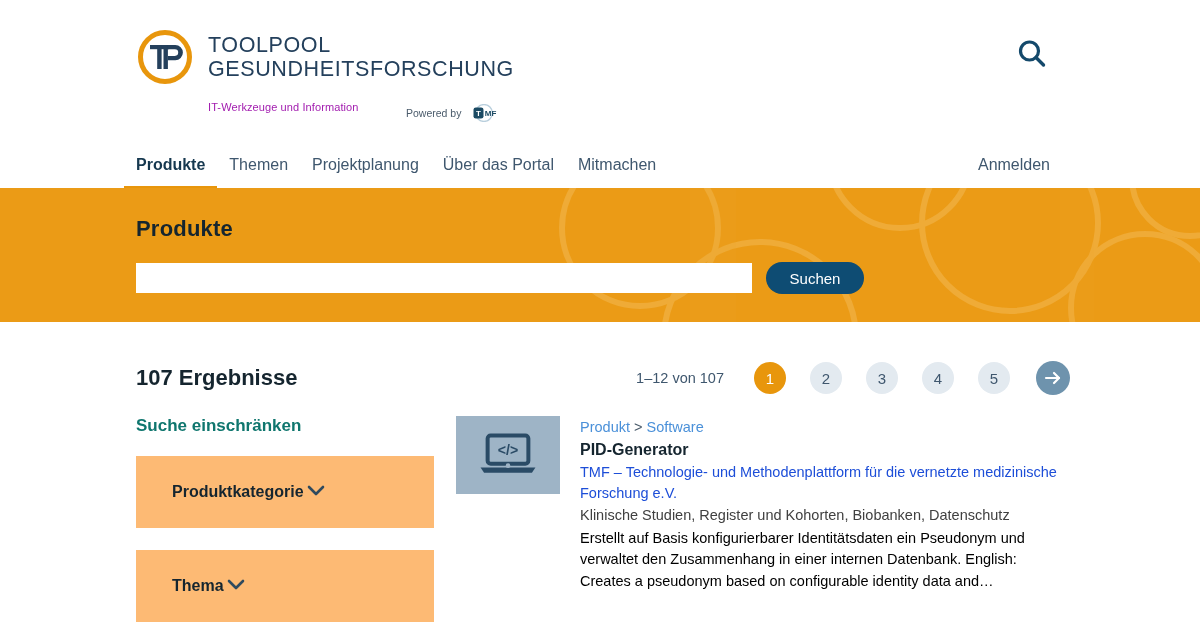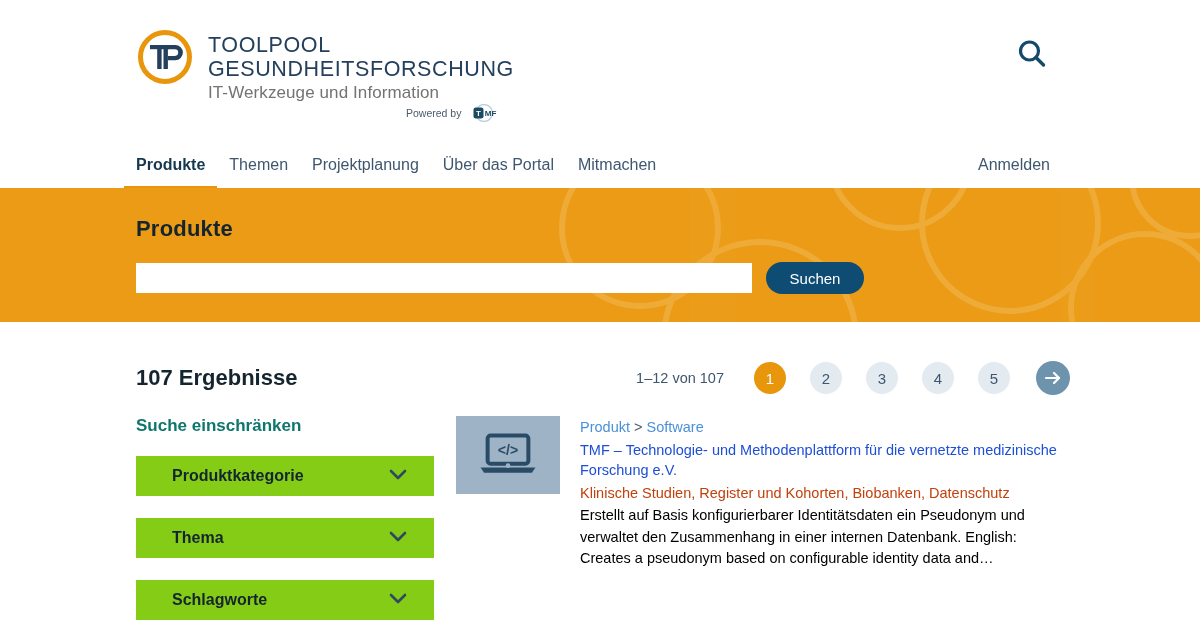--- a/index.html
+++ b/index.html
@@ -40,23 +40,23 @@
   .logo-line1, .logo-line2 {
     font-weight: normal;
     color: #24405c;
     letter-spacing: 0.6px;
     line-height: 1.12;
   }
   .logo-line1 { font-size: 21.5px; }
   .logo-line2 { font-size: 21.5px; }
 
   .logo-tagline {
-    font-size: 17px;
-    color: #737373;
-    margin-top: 2px;
+    font-size: 11px;
+    color: #a21caf;
+    margin-top: 20px;
     letter-spacing: 0.1px;
   }
 
   .powered {
     position: absolute;
     left: 382px;
     top: 104px;
     display: flex;
     align-items: center;
     gap: 6px;
@@ -245,25 +245,24 @@
   .sidebar { width: 298px; flex: 0 0 298px; }
 
   .sidebar-title {
     font-size: 17px;
     font-weight: bold;
     color: #0f766e;
     margin-bottom: 20px;
   }
 
   .filter-panel {
-    background: #84cc16;
-    height: 40px;
-    display: flex;
-    align-items: center;
-    justify-content: space-between;
+    background: #fdba74;
+    height: 72px;
+    display: flex;
+    align-items: center;
     padding: 0 24px 0 36px;
     margin-bottom: 22px;
     cursor: pointer;
   }
   .filter-label {
     font-size: 16px;
     font-weight: bold;
     color: #15252f;
   }
 
@@ -302,21 +301,21 @@
     cursor: pointer;
   }
   .result-org {
     font-size: 14.5px;
     color: #1d4ed8;
     line-height: 1.42;
     margin-top: 2px;
   }
   .result-tags {
     font-size: 14.5px;
-    color: #c2410c;
+    color: #404040;
     line-height: 1.42;
     margin-top: 2px;
   }
   .result-desc {
     font-size: 14.5px;
     color: #000000;
     line-height: 1.47;
     margin-top: 2px;
   }
 </style>
@@ -473,20 +472,21 @@
               <text x="35" y="27.5" text-anchor="middle">&lt;/&gt;</text>
             </g>
           </svg>
         </div>
         <div class="result-body">
           <div class="result-breadcrumb">
             <span class="crumb">Produkt</span>
             <span class="sep">&gt;</span>
             <span class="crumb">Software</span>
           </div>
+          <div class="result-title">PID-Generator</div>
           <div class="result-org">TMF – Technologie- und Methodenplattform für die vernetzte medizinische Forschung e.V.</div>
           <div class="result-tags">Klinische Studien, Register und Kohorten, Biobanken, Datenschutz</div>
           <div class="result-desc">Erstellt auf Basis konfigurierbarer Identitätsdaten ein Pseudonym und verwaltet den Zusammenhang in einer internen Datenbank. English: Creates a pseudonym based on configurable identity data and…</div>
         </div>
       </article>
     </main>
   </div>
 </div>
 
 </body></html>

